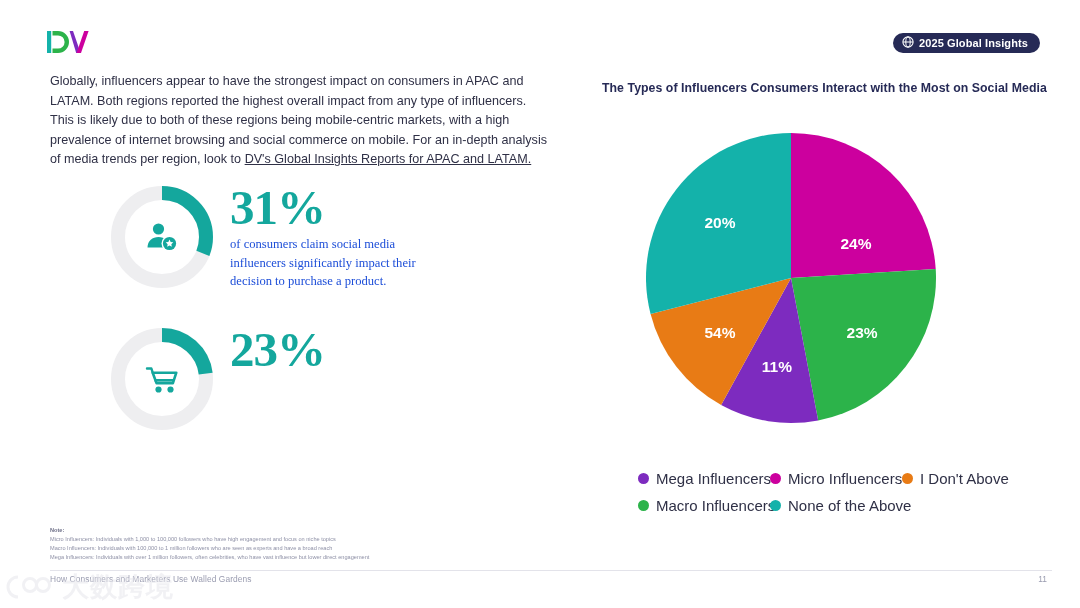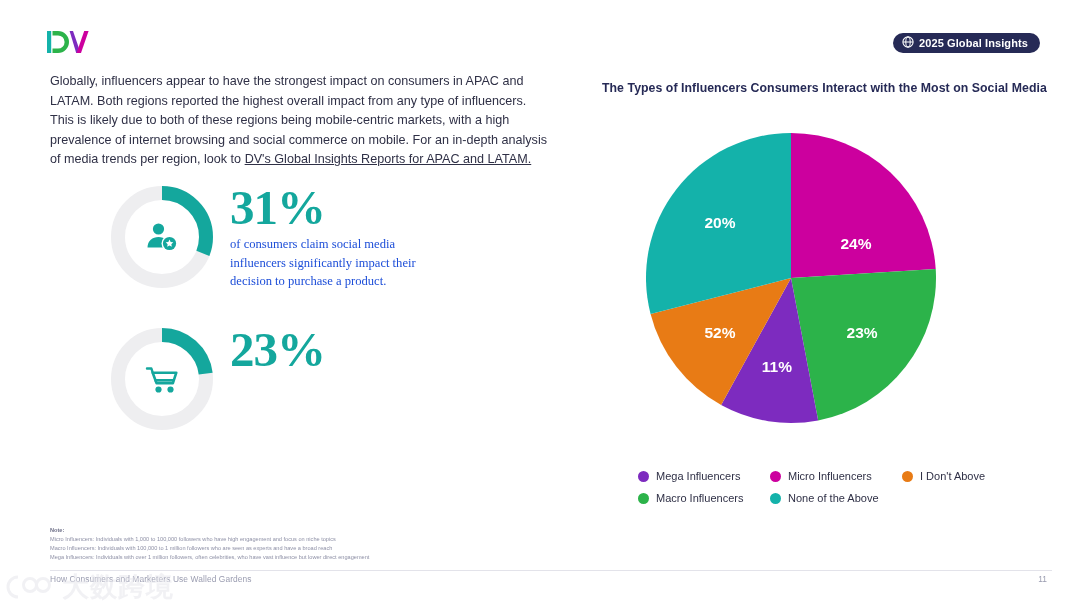--- a/index.html
+++ b/index.html
@@ -69,21 +69,21 @@
 
   
   .legend{
     position:absolute;left:638px;top:470px;
     width:330px;
     display:grid;grid-template-columns:132px 132px auto;
     row-gap:10px;
   }
   .legend-item{display:flex;align-items:center;gap:7px;}
   .legend-dot{width:11px;height:11px;border-radius:50%;flex:none;}
-  .legend-label{font-size:11px;color:#2f3046;white-space:nowrap;}
+  .legend-label{font-size:15px;color:#2f3046;white-space:nowrap;}
 
   
   .notes{position:absolute;left:50px;top:526px;width:600px;color:#8e90a6;}
   .notes-head{font-size:5.6px;font-weight:bold;line-height:9px;color:#6f7189;}
   .notes-line{font-size:5.6px;line-height:9.2px;color:#8e90a6;white-space:nowrap;}
 
   
   .footer-rule{
     position:absolute;left:50px;right:28px;top:570px;height:1px;background:#e3e3ea;
   }
@@ -190,21 +190,21 @@
           <path d="M 146 146 L 290.7138756220994 136.89537466824953 A 145 145 0 0 1 173.1702906149301 288.4316513556598 Z" fill="#2cb34a"></path>
           <path d="M 146 146 L 173.1702906149301 288.4316513556598 A 145 145 0 0 1 76.14571725525131 273.06446860636026 Z" fill="#7d2bbf"></path>
           <path d="M 146 146 L 76.14571725525131 273.06446860636026 A 145 145 0 0 1 5.55544163634849 182.06003363890395 Z" fill="#e87b15"></path>
           <path d="M 146 146 L 5.55544163634849 182.06003363890395 A 145 145 0 0 1 145.99999999999997 1 Z" fill="#14b2aa"></path>
         </g>
     </svg>
     <div id="pie-labels">
         <div class="pie-label" style="left: 211px; top: 80.4657px; margin-top: 32px;">24%</div>
         <div class="pie-label" style="left: 217.035px; top: 201.1px;">23%</div>
         <div class="pie-label" style="left: 131.937px; top: 234.793px;">11%</div>
-        <div class="pie-label" style="left: 74.9651px; top: 201.1px;">52%</div>
+        <div class="pie-label" style="left: 74.9651px; top: 201.1px;">54%</div>
         <div class="pie-label" style="left: 74.9651px; top: 90.8997px;">20%</div>
       </div>
   </div>
 
   <div class="legend" id="legend">
       <div class="legend-item">
         <span class="legend-dot" style="background: rgb(125, 43, 191);"></span>
         <span class="legend-label">Mega Influencers</span>
       </div>
       <div class="legend-item">

